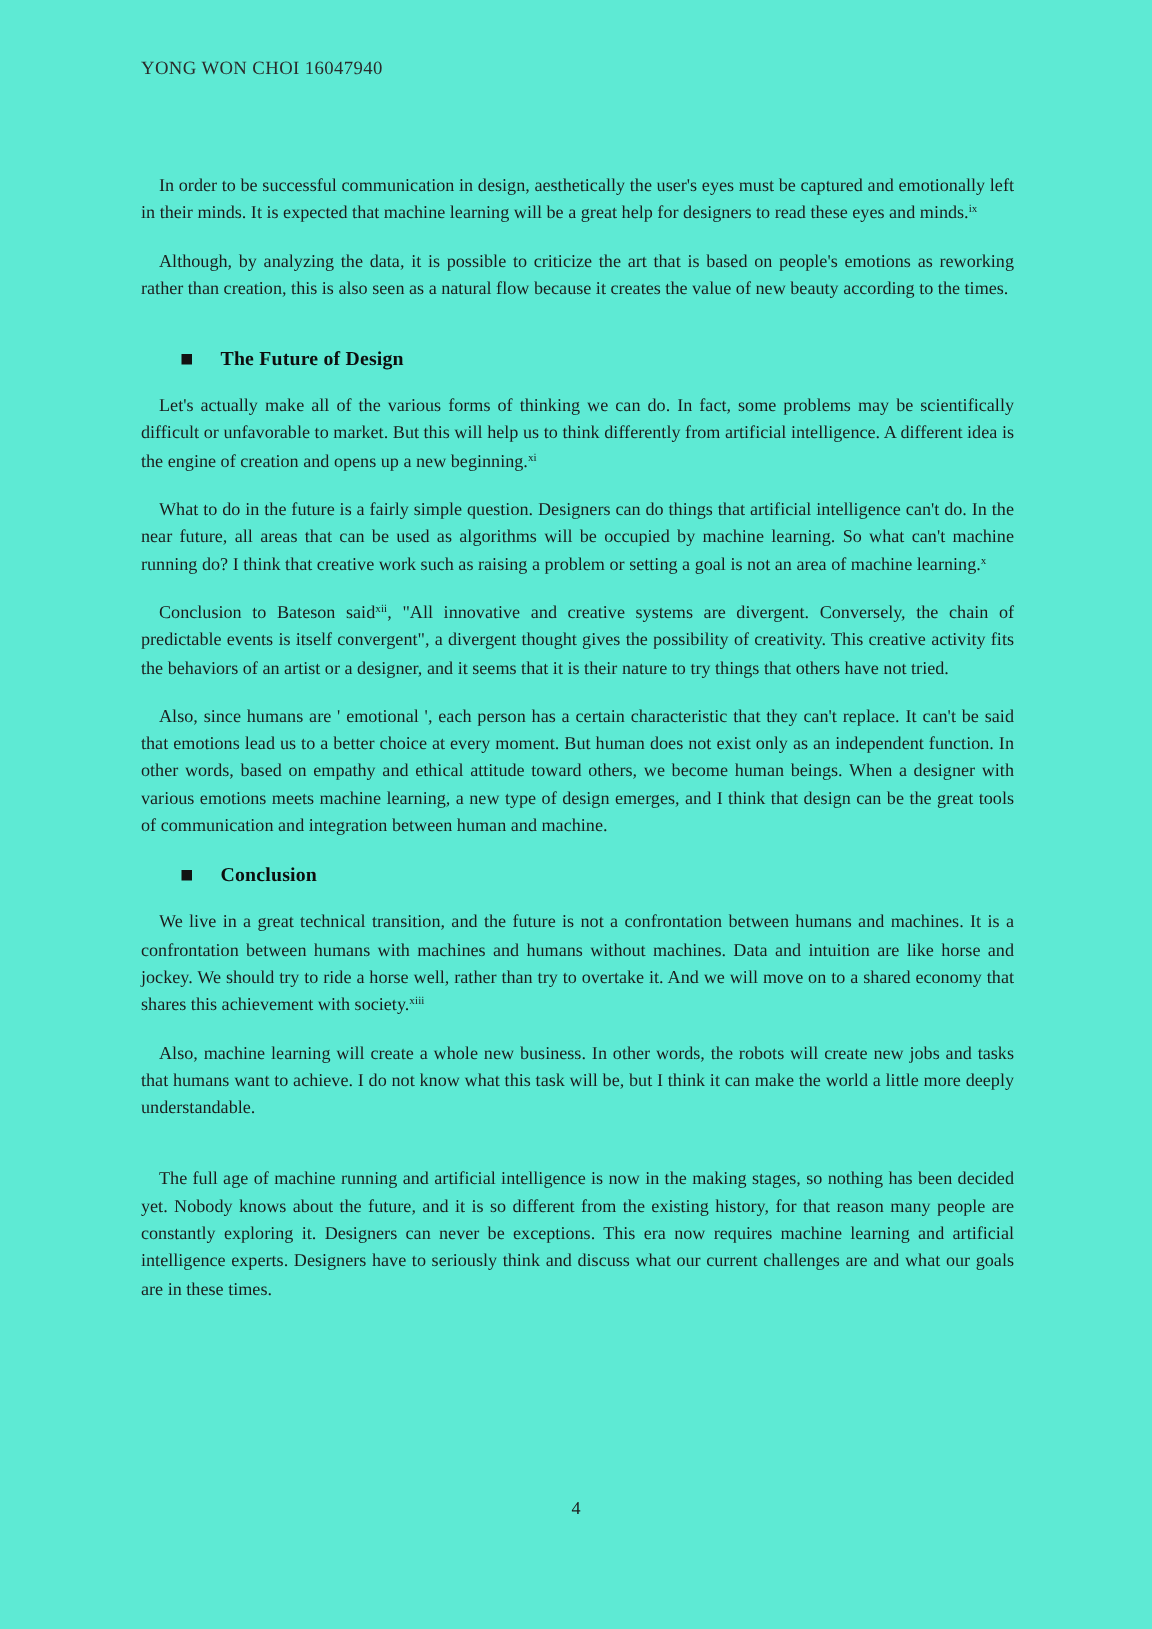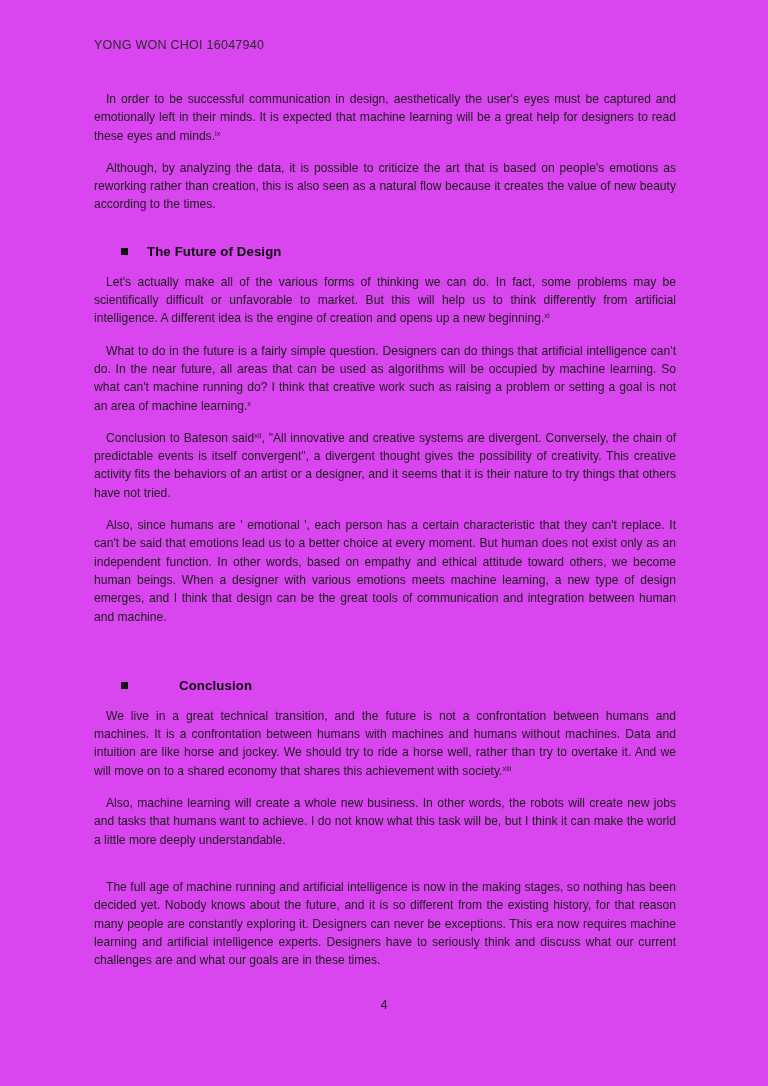--- a/index.html
+++ b/index.html
@@ -5,42 +5,42 @@
   html, body {
     margin: 0;
     padding: 0;
     background: #ffffff;
   }
   .page {
     position: relative;
     width: 768px;
     height: 1086px;
     margin: 0 auto;
-    background: #d946ef;
-    font-family: Liberation Sans, sans-serif;
+    background: #5eead4;
+    font-family: Liberation Serif, serif;
     color: #1c1c1c;
     overflow: hidden;
   }
 
   
   .doc-header {
     position: absolute;
     left: 94px;
     top: 38px;
     font-size: 12.5px;
     letter-spacing: 0.02em;
     color: #2b2b2b;
     white-space: nowrap;
   }
 
   
   .content {
     position: absolute;
     left: 94px;
-    top: 90px;
+    top: 114px;
     width: 582px;
   }
 
   p.para {
     margin: 0 0 14px 0;
     font-size: 12.1px;
     line-height: 18.3px;
     text-align: justify;
     text-justify: inter-word;
     text-indent: 12px;
@@ -70,21 +70,21 @@
     flex: 0 0 auto;
     margin-right: 19px;
   }
   .heading-text {
     font-size: 13.2px;
     font-weight: bold;
     color: #0e0e0e;
     letter-spacing: 0.01em;
   }
 
-  .space-before-conclusion { margin-top: 52px; gap: 32px; }
+  .space-before-conclusion { margin-top: 16px; }
 
   
   .page-number {
     position: absolute;
     left: 0;
     right: 0;
     top: 998px;
     text-align: center;
     font-size: 12.1px;
     color: #1c1c1c;

